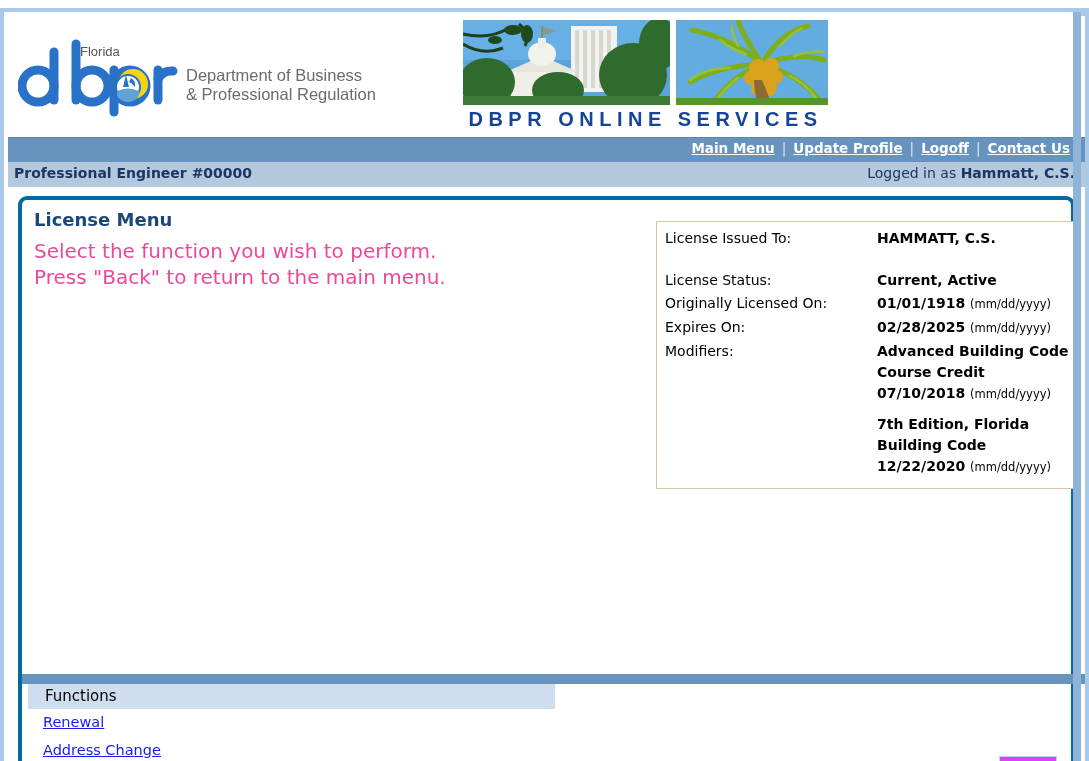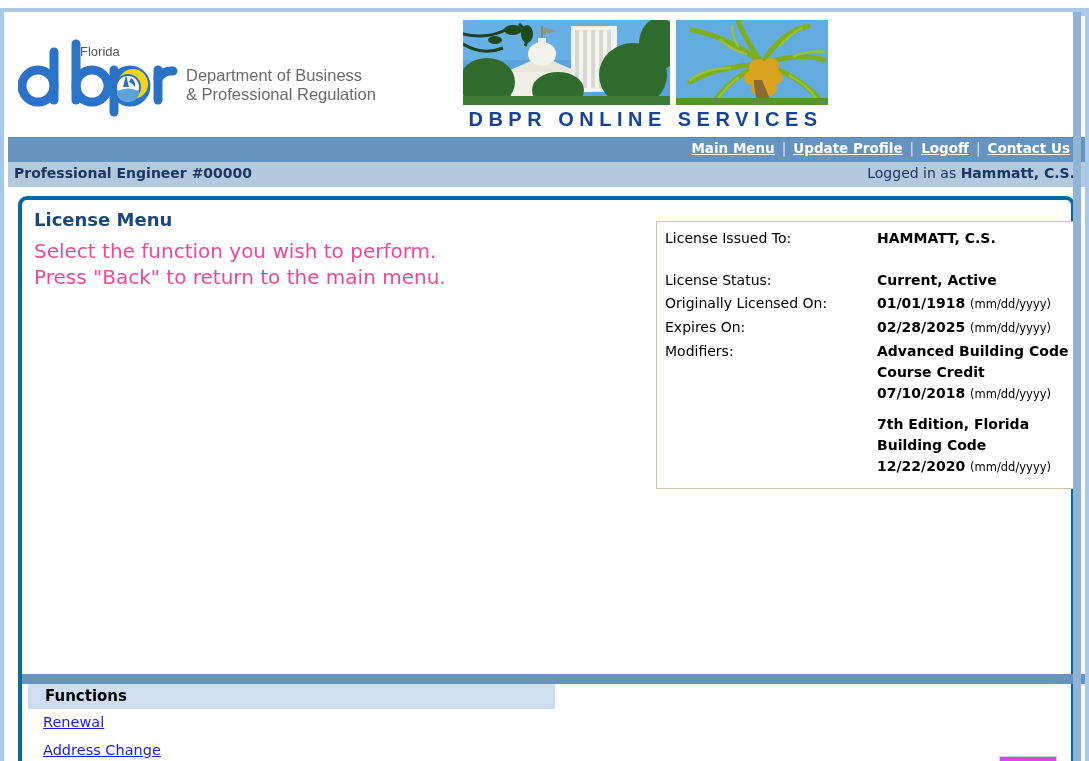--- a/index.html
+++ b/index.html
@@ -210,21 +210,21 @@
     left: 6px; top: 484px;
     width: 527px;
     height: 25px;
     background: #cfdeef;
     box-sizing: border-box;
   }
   .func-header span {
     position: absolute;
     left: 17px; top: 3px;
     font-size: 15px;
-    font-weight: bold;
+    font-weight: normal;
     color: #000000;
   }
   .func-list {
     position: absolute;
     left: 21px; top: 514px;
     width: 520px;
   }
   .func-list a {
     display: block;
     color: #1a1af0;

